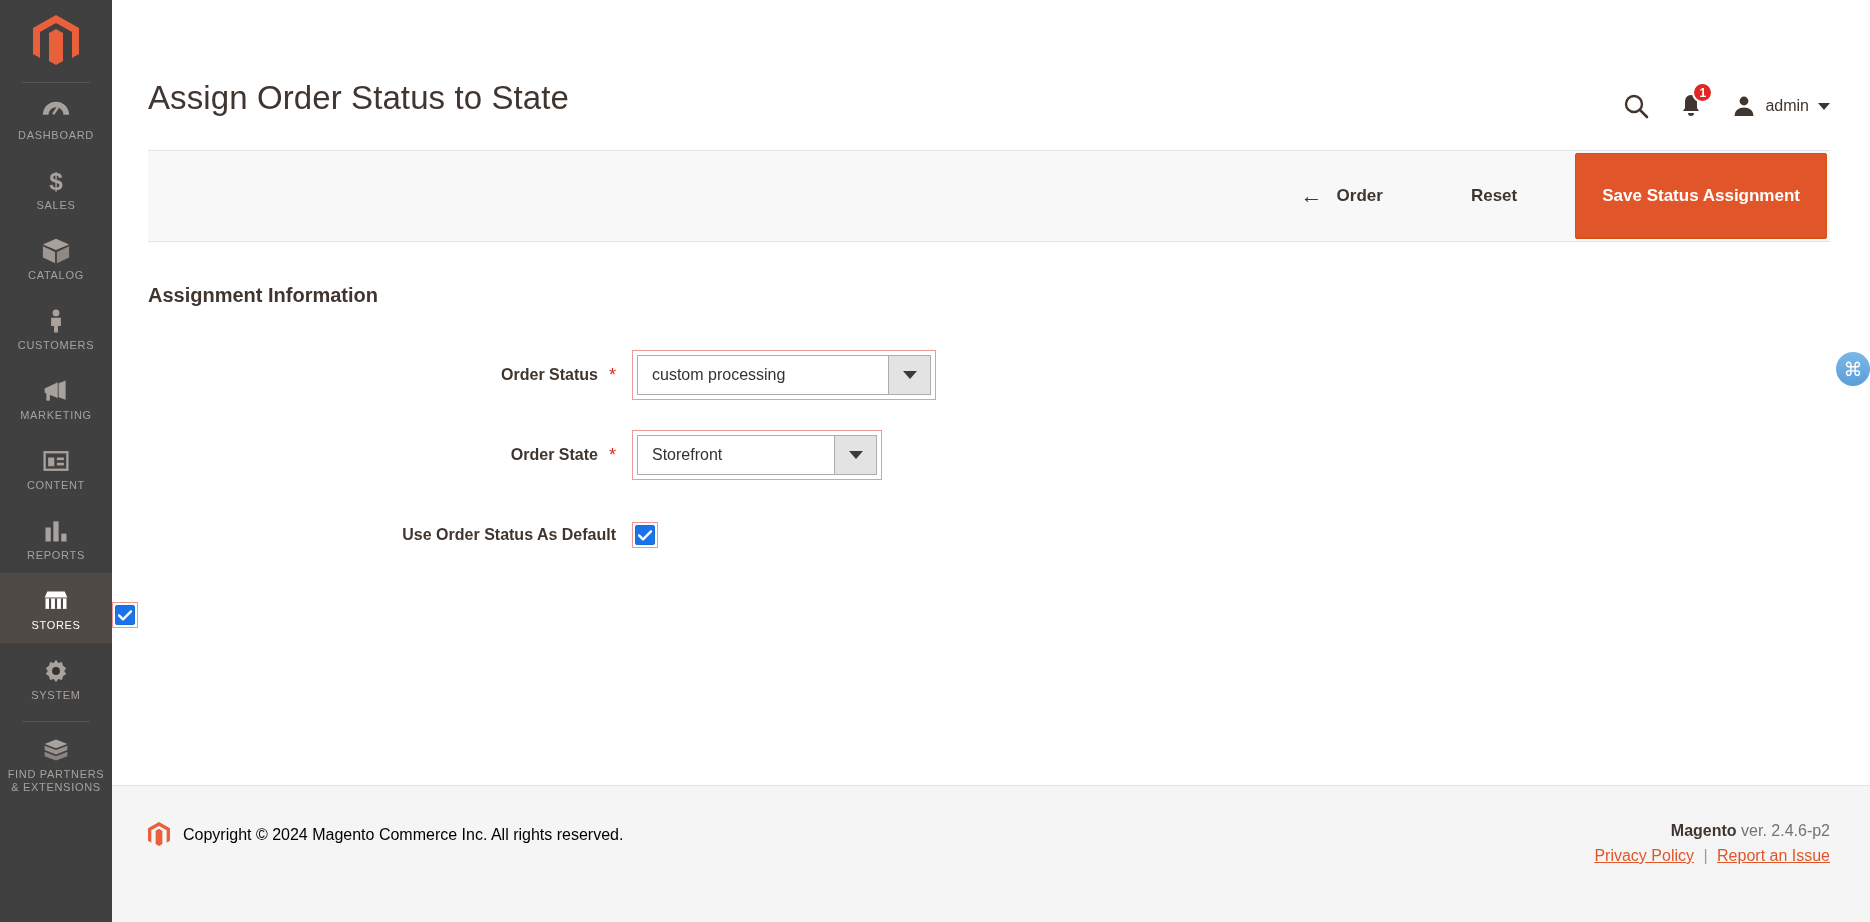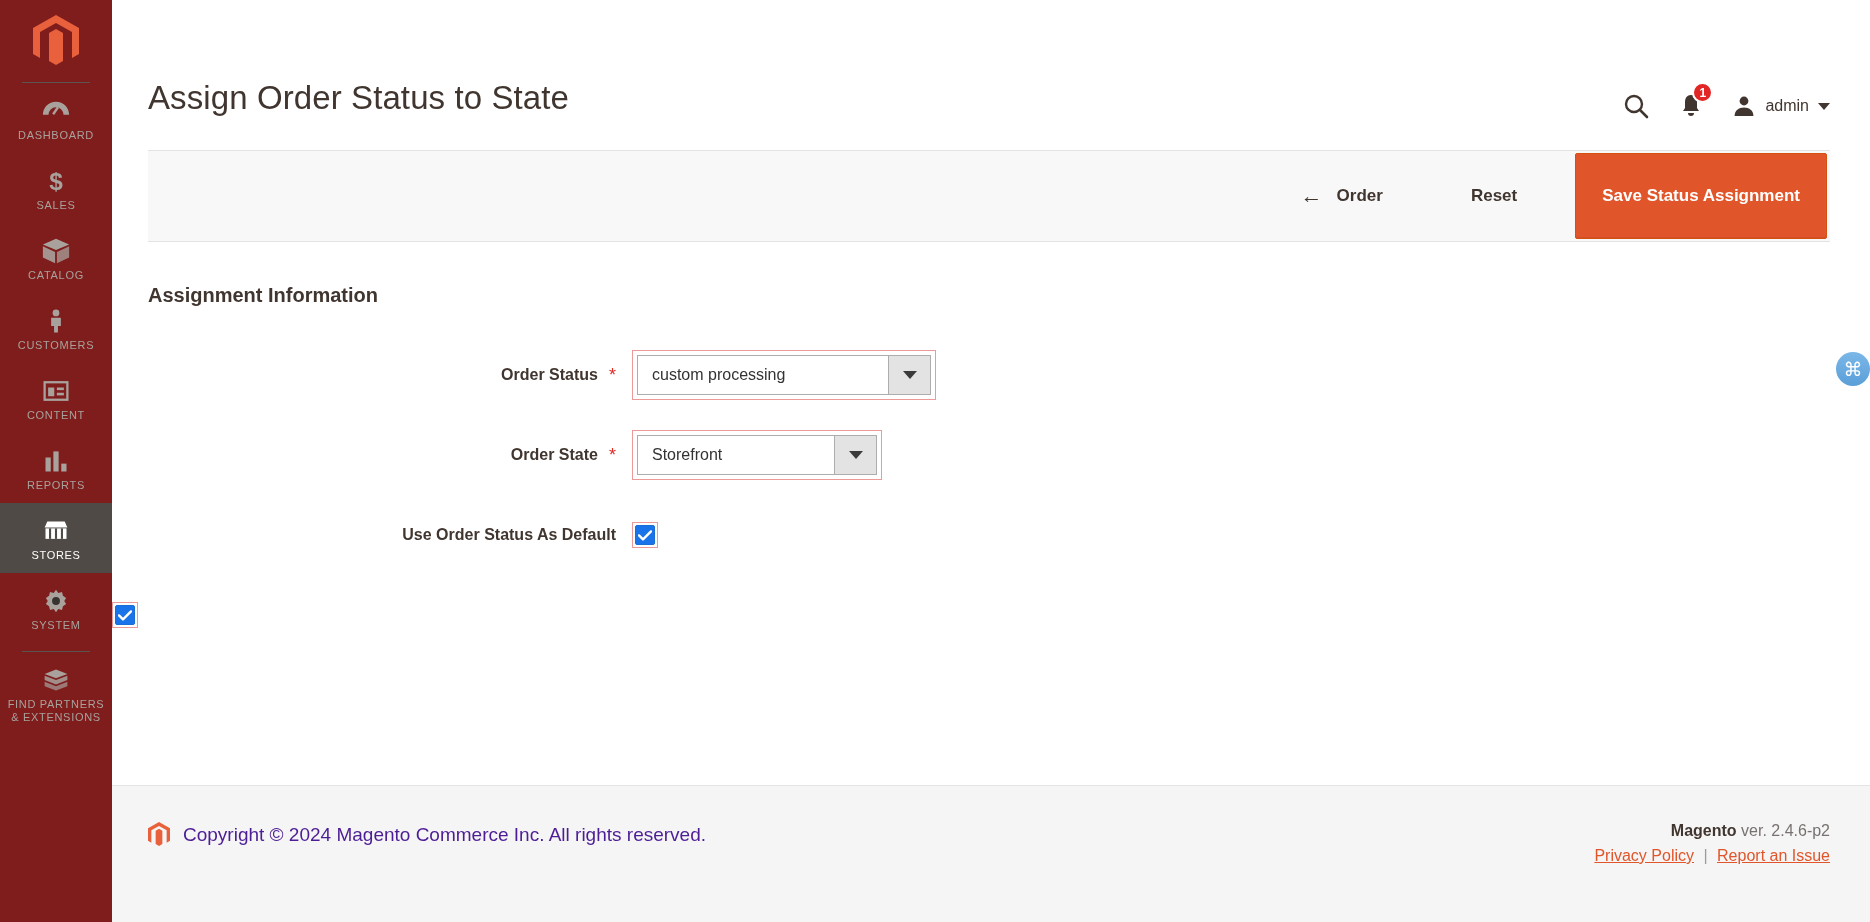--- a/index.html
+++ b/index.html
@@ -7,21 +7,21 @@
     width: 1870px; height: 922px;
     font-family: "Liberation Sans", sans-serif;
     background: #ffffff;
     overflow: hidden;
   }
   .app { display: flex; width: 1870px; height: 922px; position: relative; }
 
   
   .sidebar {
     width: 112px; flex: 0 0 112px; height: 922px;
-    background: #7f1d1d;
+    background: #404040;
     display: flex; flex-direction: column; align-items: stretch;
     overflow: hidden;
   }
   .logo-wrap {
     height: 82px; display: flex; align-items: center; justify-content: center;
   }
   .logo-wrap svg { display: block; }
   .side-div { height: 1px; background: #5a5451; margin: 0 22px; }
   .nav-item {
     padding: 13px 2px 11px; text-align: center; cursor: pointer;
@@ -124,21 +124,21 @@
   .cb svg { display: block; }
 
   
   .footer-spacer { flex: 1; }
   .footer {
     border-top: 1px solid #e4e4e4; background: #f5f5f5;
     height: 137px; padding: 36px 40px 0 36px;
     display: flex; justify-content: space-between; align-items: flex-start;
   }
   .footer-left { display: flex; align-items: center; gap: 13px; }
-  .copy-text { font-size: 19px; color: #4c1d95; }
+  .copy-text { font-size: 16px; color: #000000; }
   .footer-right { text-align: right; }
   .ver-line { font-size: 16px; color: #777270; }
   .ver-brand { font-weight: 700; color: #41362f; }
   .links { margin-top: 7px; font-size: 16px; }
   .links a { color: #e0552a; text-decoration: underline; cursor: pointer; }
   .links .sep { color: #9b9b9b; margin: 0 5px; }
 
   
   .edge-widget {
     position: absolute; right: 0; top: 352px;
@@ -190,20 +190,30 @@
           <div class="nav-label">CATALOG</div>
         </div>
         <div class="nav-item">
           <div class="nav-icon">
             <svg width="26" height="30" viewBox="0 0 32 32">
               <circle cx="16" cy="6" r="4.2" fill="#a8a19c"></circle>
               <path d="M10 12 h12 v10 h-3.6 v8 h-4.8 v-8 H10 z" fill="#a8a19c"></path>
             </svg>
           </div>
           <div class="nav-label">CUSTOMERS</div>
+        </div>
+        <div class="nav-item">
+          <div class="nav-icon">
+            <svg width="30" height="28" viewBox="0 0 32 32">
+              <path d="M3 13 L18 6 v18 L3 18 z" fill="#a8a19c"></path>
+              <path d="M19 7 l8 -3 v22 l-8 -3 z" fill="#a8a19c"></path>
+              <rect x="5" y="18" width="4" height="9" fill="#a8a19c"></rect>
+            </svg>
+          </div>
+          <div class="nav-label">MARKETING</div>
         </div>
         <div class="nav-item">
           <div class="nav-icon">
             <svg width="28" height="28" viewBox="0 0 32 32">
               <rect x="3" y="6" width="26" height="20" fill="none" stroke="#a8a19c" stroke-width="2.6"></rect>
               <rect x="7" y="12" width="7" height="10" fill="#a8a19c"></rect>
               <rect x="17" y="12" width="8" height="3" fill="#a8a19c"></rect>
               <rect x="17" y="18" width="8" height="3" fill="#a8a19c"></rect>
             </svg>
           </div>

